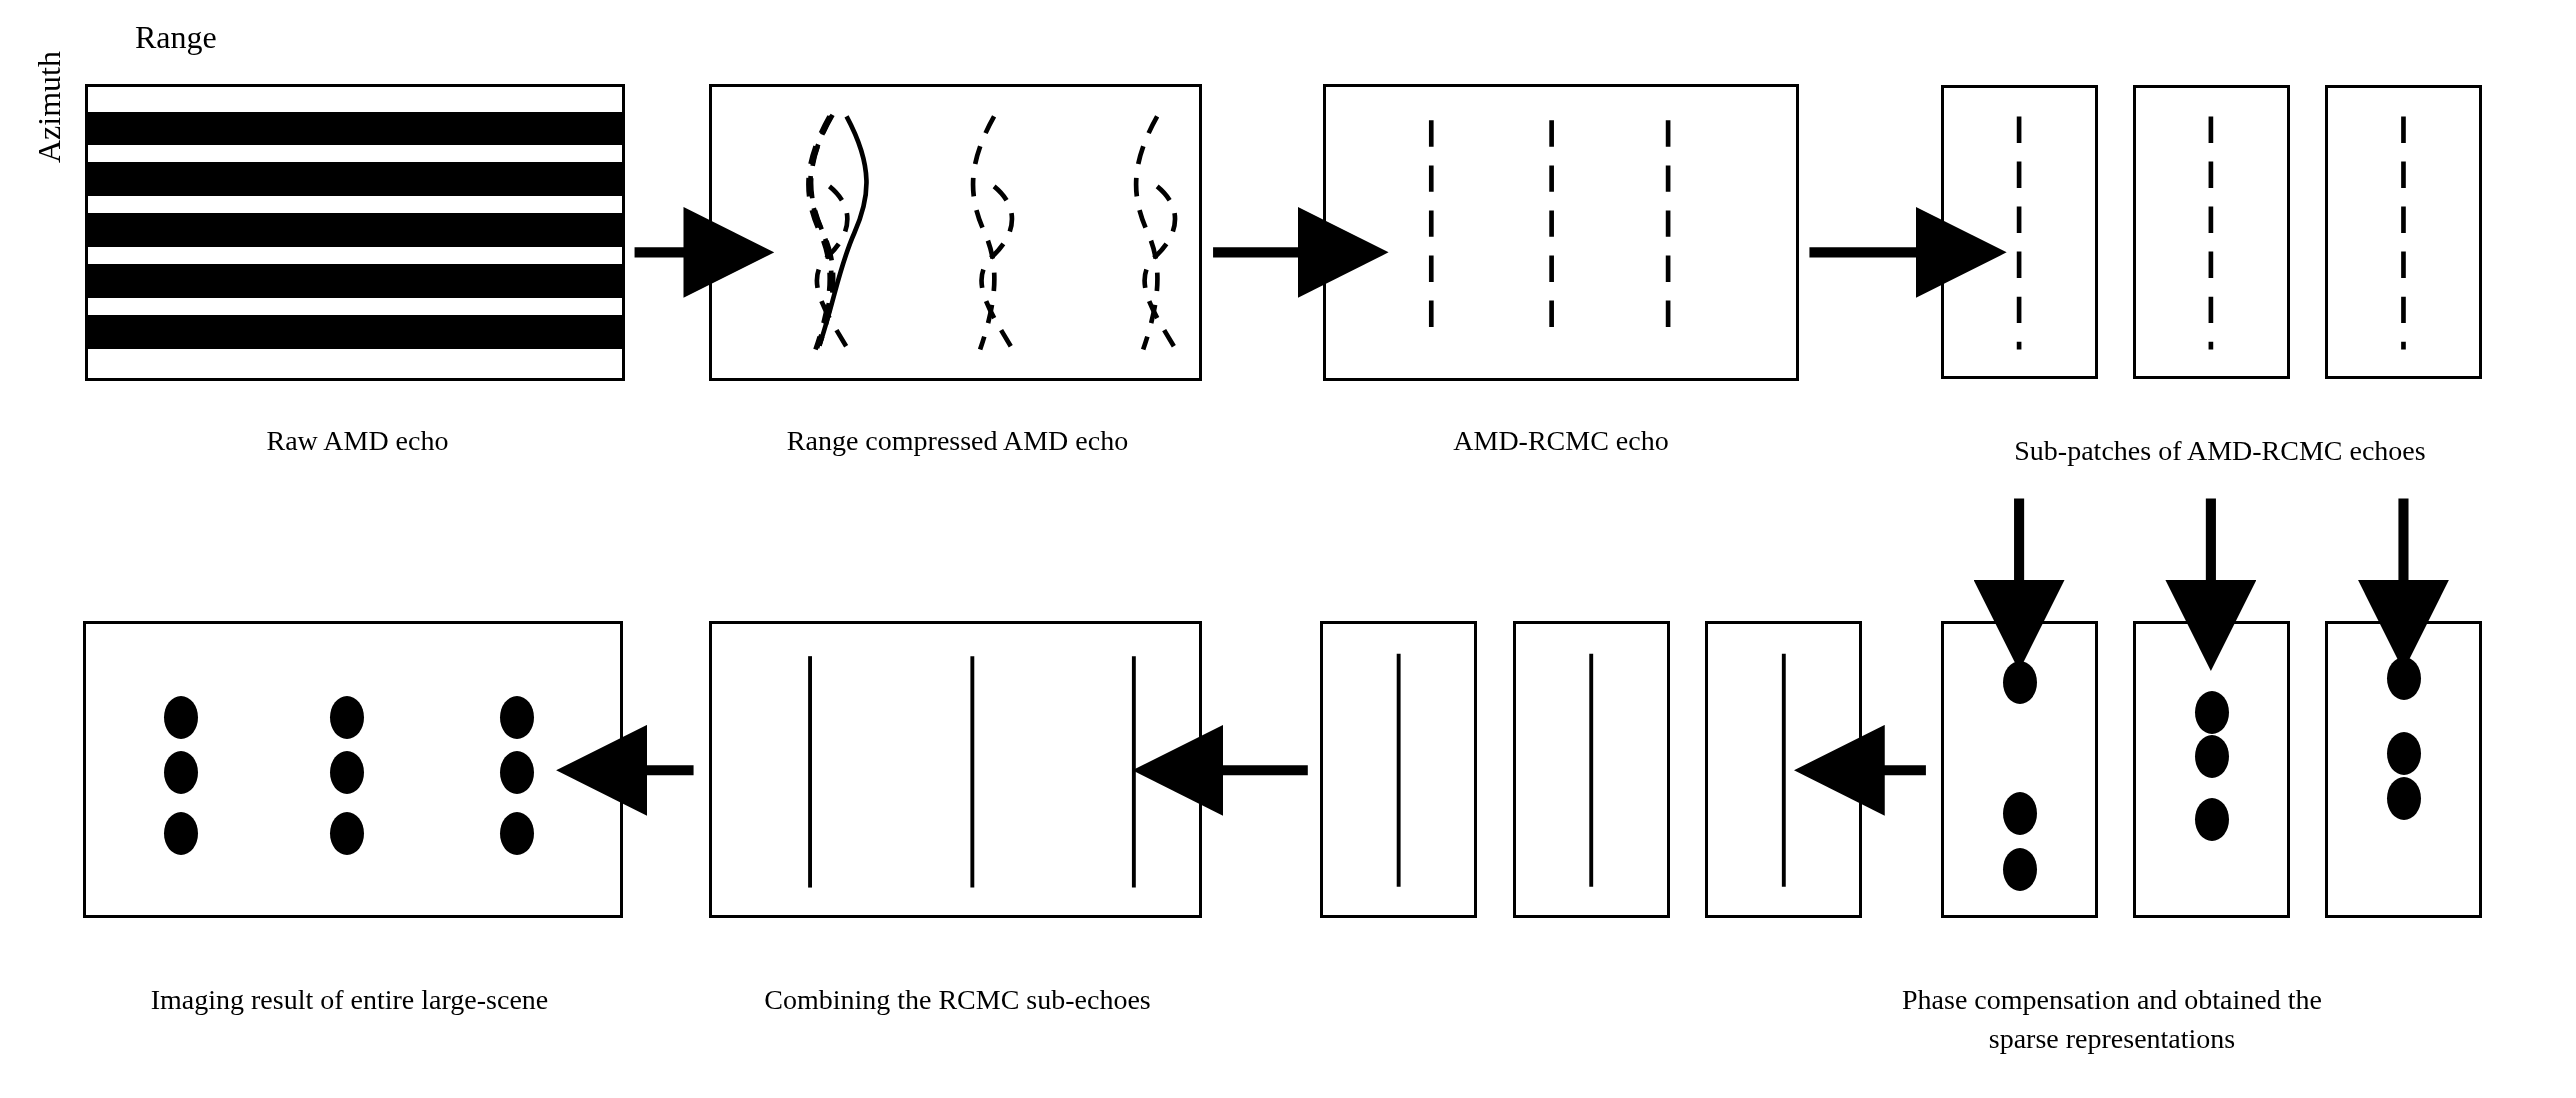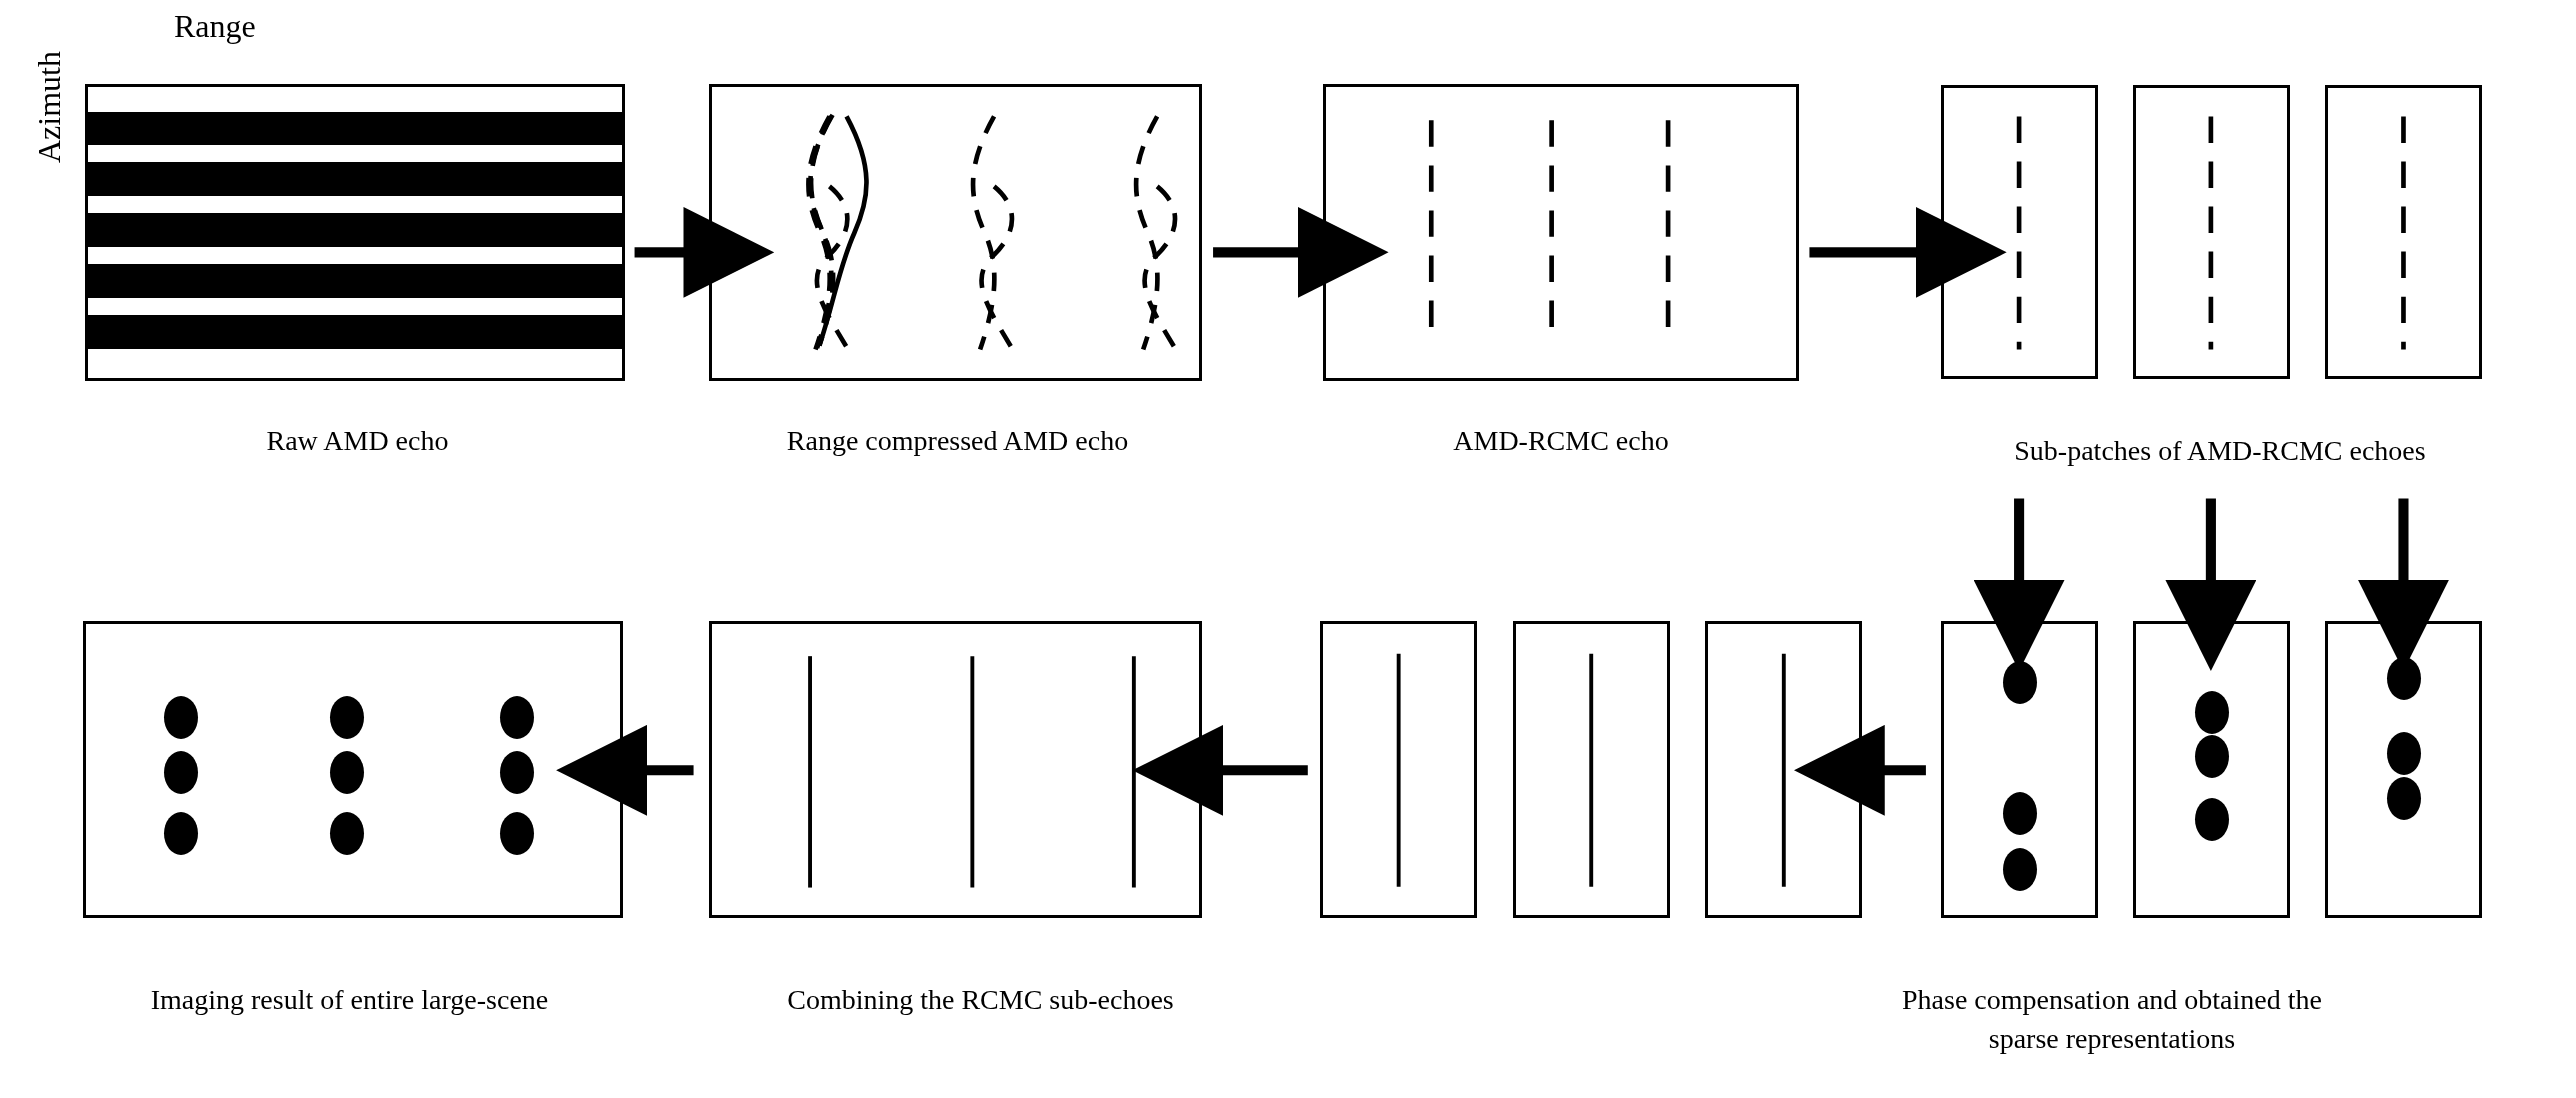--- a/index.html
+++ b/index.html
@@ -21,21 +21,21 @@
   .dot{position:absolute;background:#000;border-radius:50%;}
 
   svg.overlay{position:absolute;left:0;top:0;width:2576px;height:1098px;
               pointer-events:none;}
 </style>
 </head>
 <body>
 
 <div class="stage">
 
-  <div class="axis-label" style="left:135px;top:8px;margin-left:39px;">Range</div>
+  <div class="axis-label" style="left:135px;top:19px;">Range</div>
 
   <div class="axis-label axis-vert" style="left:31px;top:163px;">Azimuth</div>
 
   <div class="box" style="left:85px;top:84px;width:540px;height:297px;">
     <div class="stripe" style="top:25px;height:33px;"></div>
     <div class="stripe" style="top:75px;height:34px;"></div>
     <div class="stripe" style="top:126px;height:34px;"></div>
     <div class="stripe" style="top:177px;height:34px;"></div>
     <div class="stripe" style="top:228px;height:34px;"></div>
   </div>
@@ -68,21 +68,21 @@
     <div class="dot" style="left:59px;top:153px;width:34px;height:43px;"></div>
   </div>
   <div class="caption" style="left:1752px;top:980px;width:720px;">Phase compensation and obtained the
 sparse representations</div>
 
   <div class="box-thin" style="left:1320px;top:621px;width:157px;height:297px;"></div>
   <div class="box-thin" style="left:1513px;top:621px;width:157px;height:297px;"></div>
   <div class="box-thin" style="left:1705px;top:621px;width:157px;height:297px;"></div>
 
   <div class="box" style="left:709px;top:621px;width:493px;height:297px;"></div>
-  <div class="caption" style="left:697px;top:980px;width:567px;font-family:Liberation Serif, serif;">Combining the RCMC sub-echoes</div>
+  <div class="caption" style="left:674px;top:980px;width:567px;font-family:Liberation Serif, serif;">Combining the RCMC sub-echoes</div>
 
   <div class="box" style="left:83px;top:621px;width:540px;height:297px;">
     <div class="dot" style="left:78px;top:72px;width:34px;height:43px;"></div>
     <div class="dot" style="left:244px;top:72px;width:34px;height:43px;"></div>
     <div class="dot" style="left:414px;top:72px;width:34px;height:43px;"></div>
     <div class="dot" style="left:78px;top:127px;width:34px;height:43px;"></div>
     <div class="dot" style="left:244px;top:127px;width:34px;height:43px;"></div>
     <div class="dot" style="left:414px;top:127px;width:34px;height:43px;"></div>
     <div class="dot" style="left:78px;top:188px;width:34px;height:43px;"></div>
     <div class="dot" style="left:244px;top:188px;width:34px;height:43px;"></div>

